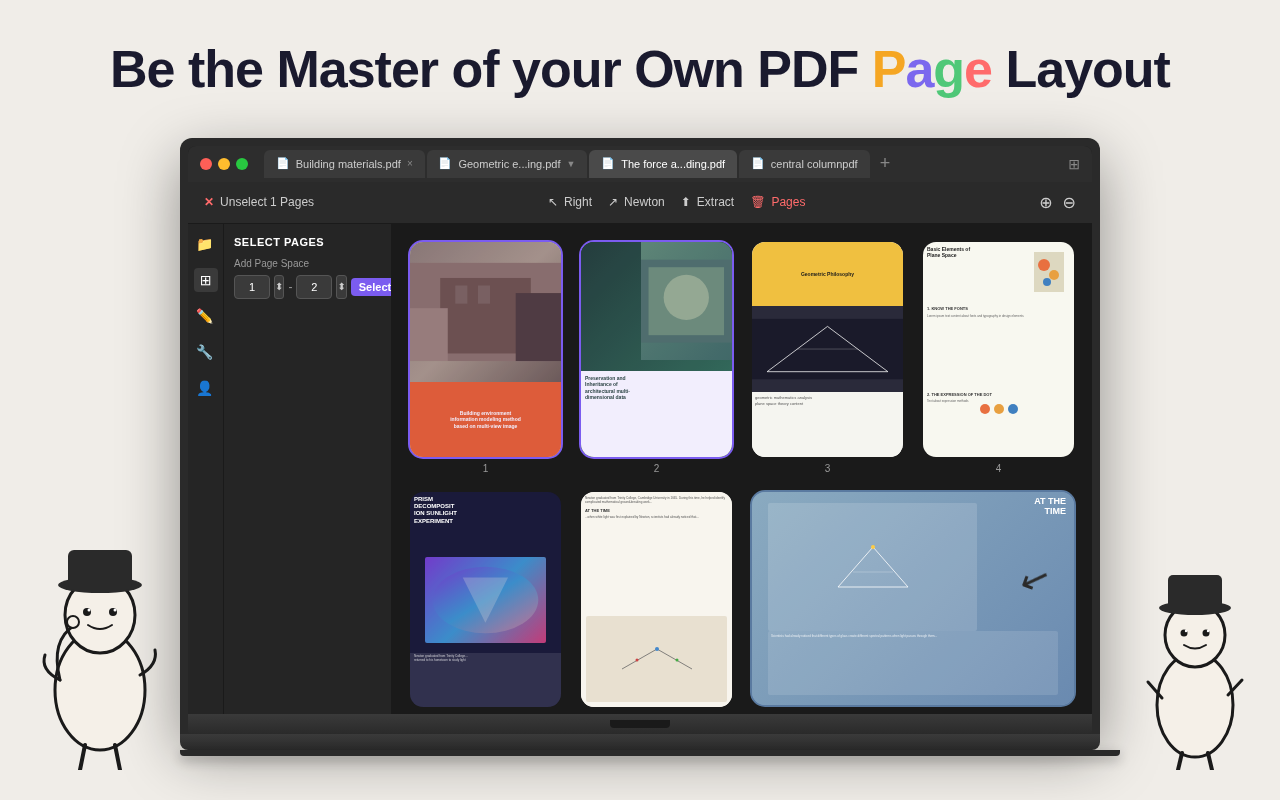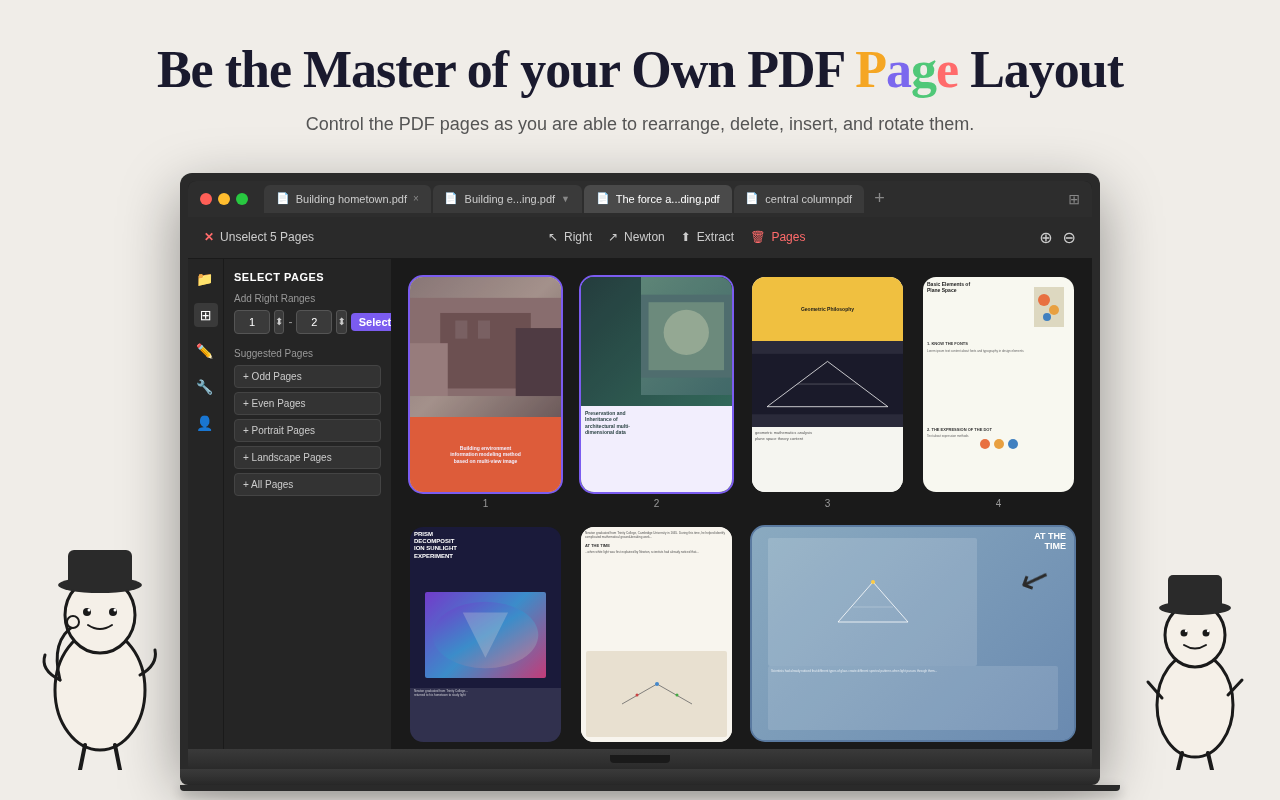--- a/index.html
+++ b/index.html
@@ -16,21 +16,20 @@
     .hero-section {
       text-align: center;
       padding: 40px 20px 20px;
     }
     .hero-title {
       font-size: 52px;
       font-weight: 800;
       color: #1a1a2e;
       line-height: 1.15;
       letter-spacing: -1px;
-      font-family: Liberation Serif, serif;
     }
     .highlight-page {
       display: inline-block;
       position: relative;
     }
     .hero-subtitle {
       font-size: 18px;
       color: #555;
       margin-top: 14px;
       font-weight: 400;
@@ -426,62 +425,61 @@
       justify-content: center;
     }
   </style>
 </head>
 <body>
 
 <div class="hero-section">
   <h1 class="hero-title">
     <span>Be the Master of your Own PDF </span><span class="highlight-page"><span style="color:#f5a623">P</span><span style="color:#7b68ee">a</span><span style="color:#50c878">g</span><span style="color:#ff6b6b">e</span></span><span> Layout</span>
   </h1>
-  <p class="hero-subtitle">Control the PDF pages as you are able to rearrange, delete, insert, and rotate them.</p>
 </div>
 
 <div class="app-container">
   <div class="laptop-outer">
     <div class="app-window">
 
       <div class="title-bar">
         <div class="traffic-lights">
           <div class="traffic-dot dot-red"></div>
           <div class="traffic-dot dot-yellow"></div>
           <div class="traffic-dot dot-green"></div>
         </div>
         <div class="tabs-bar">
           <div class="tab">
             <span>📄</span>
-            <span>Building hometown.pdf</span>
+            <span>Building materials.pdf</span>
             <span class="tab-close">×</span>
           </div>
           <div class="tab">
             <span>📄</span>
-            <span>Building e...ing.pdf</span>
+            <span>Geometric e...ing.pdf</span>
             <span style="color:#888;font-size:9px;">▼</span>
           </div>
           <div class="tab active">
             <span>📄</span>
             <span>The force a...ding.pdf</span>
           </div>
           <div class="tab">
             <span>📄</span>
             <span>central columnpdf</span>
           </div>
           <span class="tab-add">+</span>
           <span class="tab-icon-right" style="margin-left:auto;color:#888;">⊞</span>
         </div>
       </div>
 
       <div class="toolbar">
         <div class="toolbar-left">
           <button class="unselect-btn">
             <span class="unselect-x">✕</span>
-            <span>Unselect 5 Pages</span>
+            <span>Unselect 1 Pages</span>
           </button>
         </div>
         <div class="toolbar-actions">
           <button class="toolbar-btn">
             <span>↖</span>
             <span>Right</span>
           </button>
           <button class="toolbar-btn">
             <span>↗</span>
             <span>Newton</span>
@@ -508,39 +506,31 @@
           <div class="sidebar-icon active">⊞</div>
           <div class="sidebar-icon">✏️</div>
           <div class="sidebar-icon">🔧</div>
           <div class="sidebar-icon">👤</div>
         </div>
 
         <div class="left-panel">
           <div class="panel-title">SELECT PAGES</div>
 
           <div class="page-range-section">
-            <div class="section-label">Add Right Ranges</div>
+            <div class="section-label">Add Page Space</div>
             <div class="page-range-inputs">
               <input class="page-input" type="text" value="1" style="">
               <span class="stepper-btn">⬍</span>
               <span class="page-sep">-</span>
               <input class="page-input" type="text" value="2" style="">
               <span class="stepper-btn">⬍</span>
               <button class="select-btn">Select</button>
             </div>
           </div>
 
-          <div class="suggested-section">
-            <div class="section-label">Suggested Pages</div>
-            <button class="suggested-btn">+ Odd Pages</button>
-            <button class="suggested-btn">+ Even Pages</button>
-            <button class="suggested-btn">+ Portrait Pages</button>
-            <button class="suggested-btn">+ Landscape Pages</button>
-            <button class="suggested-btn">+ All Pages</button>
-          </div>
         </div>
 
         <div class="pages-grid">
 
           <div class="page-card">
             <div class="page-thumb selected">
               <div class="thumb-content thumb-p1">
                 <div class="img-area">
                   <svg width="100%" height="100%" viewBox="0 0 100 65">
                     <rect fill="#8a7060" width="100" height="65"></rect>

